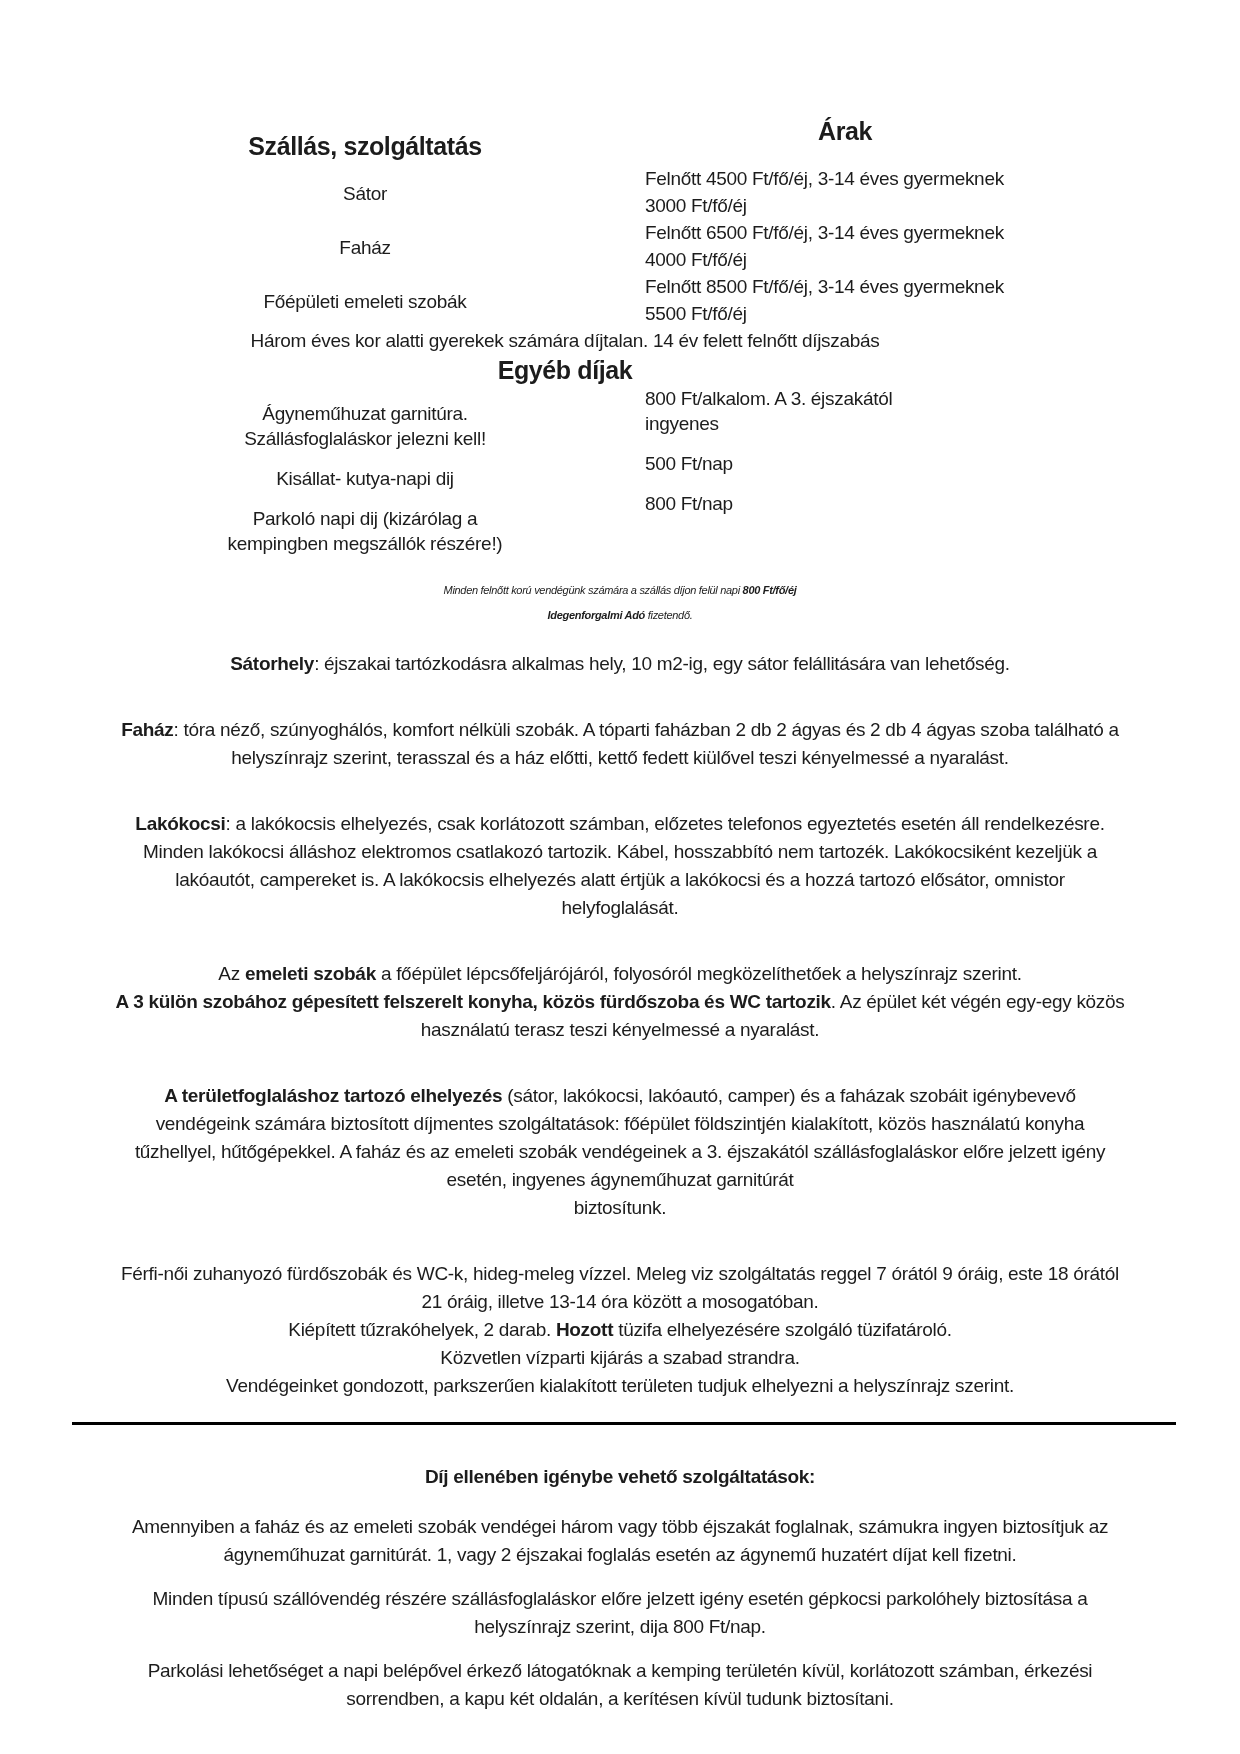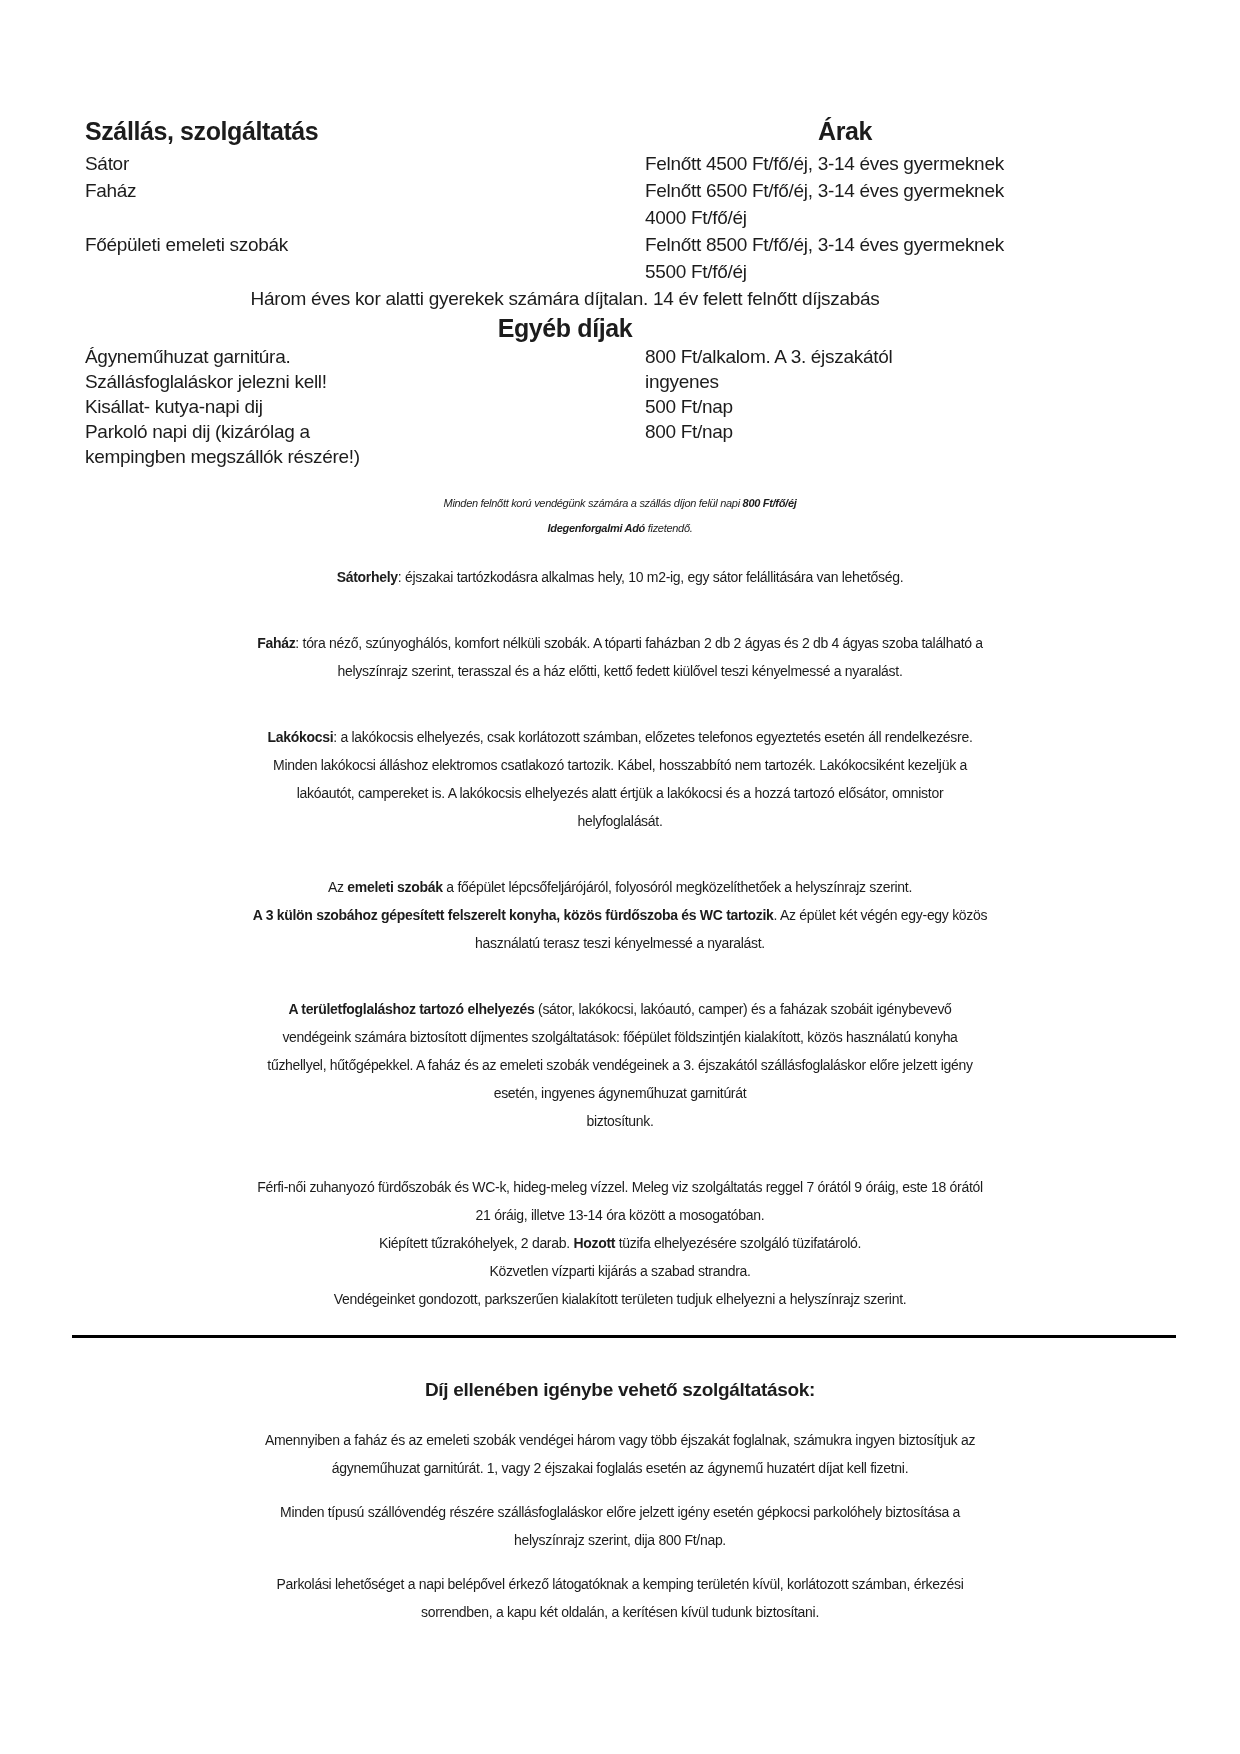--- a/index.html
+++ b/index.html
@@ -5,30 +5,30 @@
   html,body{margin:0;padding:0;}
   body{
     width:1240px;height:1754px;background:#ffffff;
     font-family:"Liberation Sans","DejaVu Sans",sans-serif;
     color:#1c1c1c;letter-spacing:-0.3px;
     -webkit-font-smoothing:antialiased;
   }
   .page{position:relative;width:1240px;height:1754px;overflow:hidden;background:#fff;}
   .tbl{margin-left:85px;padding-top:112px;width:960px;}
   .trow{display:flex;}
-  .tl{width:560px;}
+  .tl{width:560px;text-align:center;margin-top:15px;}
   .tr{width:400px;text-align:left;}
   .th{font-size:25px;line-height:38px;font-weight:700;letter-spacing:-0.4px;}
   .th.tr{text-align:center;}
   .cellline{font-size:19px;line-height:27px;white-space:nowrap;}
   .t2 .cellline{line-height:25px;}
   .fullnote{width:960px;text-align:center;font-size:19px;line-height:27px;white-space:nowrap;}
   .tbltitle{width:960px;text-align:center;font-size:25px;line-height:32px;font-weight:700;letter-spacing:-0.4px;}
   .note{margin-left:80px;margin-top:22px;width:1080px;text-align:center;font-style:italic;font-size:11px;line-height:25px;}
-  .para{margin-left:80px;margin-top:22px;width:1080px;text-align:center;font-size:14px;line-height:28px;}
+  .para{margin-left:80px;margin-top:22px;width:1080px;text-align:center;font-size:19px;line-height:28px;}
   .para + .para{margin-top:38px;}
   .para > div, .note > div{white-space:nowrap;}
   .b{font-weight:700;}
   .divider{margin:22px 0 0 72px;width:1104px;border:none;border-top:3px solid #000;height:0;}
   .paidtitle{margin-left:80px;margin-top:38px;width:1080px;text-align:center;font-size:19px;line-height:28px;font-weight:700;}
   #paid-paras .para{margin-top:22px;}
   #paid-paras .para + .para{margin-top:16px;}
 </style>
 </head>
 <body>
@@ -41,20 +41,21 @@
       <div class="tr th">Árak</div>
     </div>
 
     <div id="acc-rows">
         <div class="trow">
           <div class="tl">
             <div class="cellline">Sátor</div>
           </div>
           <div class="tr">
             <div class="cellline">Felnőtt 4500 Ft/fő/éj, 3-14 éves gyermeknek</div>
+            <div class="cellline">3000 Ft/fő/éj</div>
           </div>
         </div>
         <div class="trow">
           <div class="tl">
             <div class="cellline">Faház</div>
           </div>
           <div class="tr">
             <div class="cellline">Felnőtt 6500 Ft/fő/éj, 3-14 éves gyermeknek</div>
             <div class="cellline">4000 Ft/fő/éj</div>
           </div>

